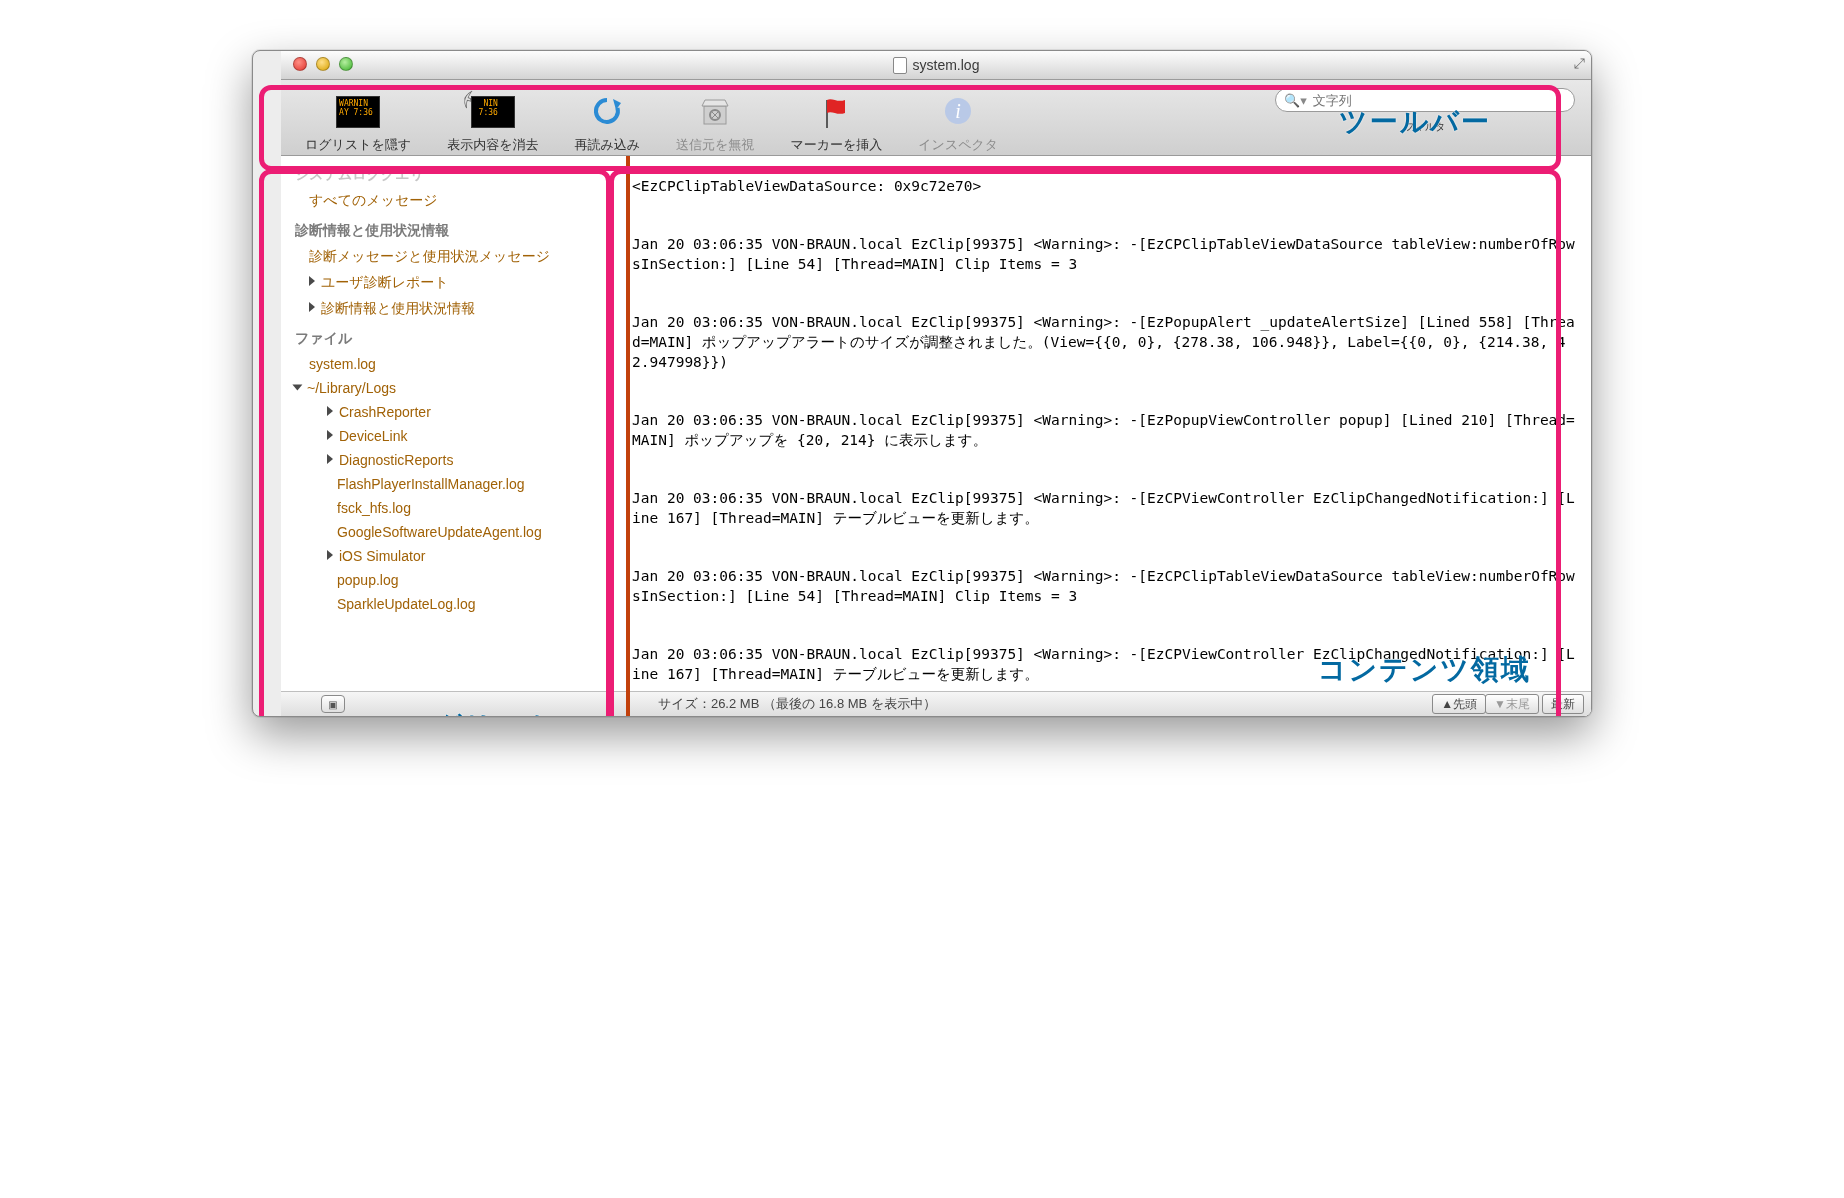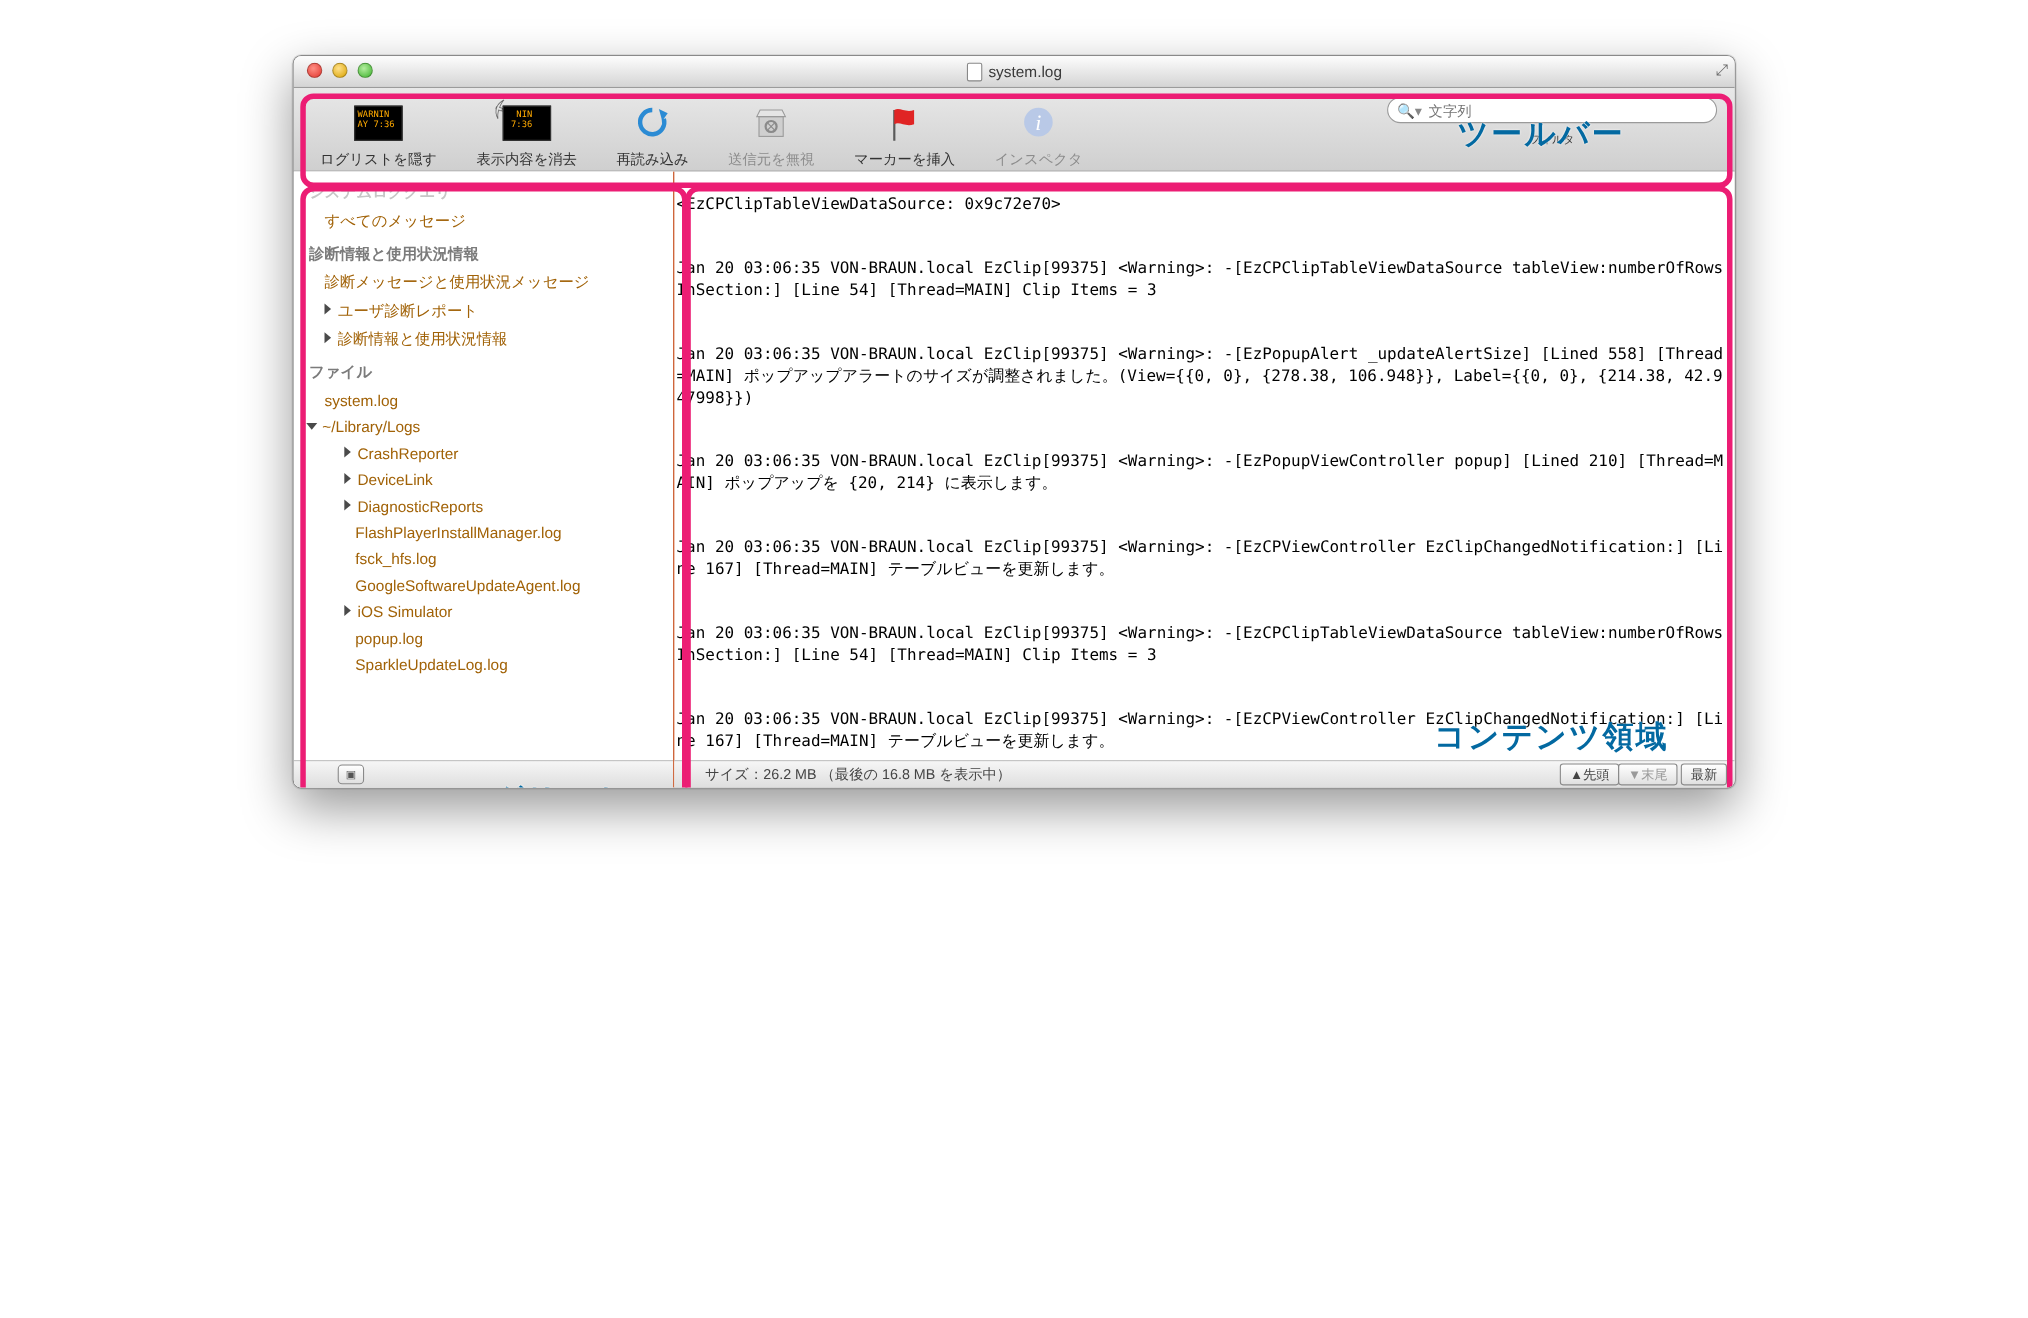--- a/index.html
+++ b/index.html
@@ -1,17 +1,17 @@
 <!DOCTYPE html>
 <html><head>
 <meta charset="utf-8">
 <style>
 html,body{margin:0;padding:0;background:#fff;font-family:"Hiragino Kaku Gothic Pro","Lucida Grande",sans-serif;font-size:13px;color:#000;}
 .stage{width:1844px;height:1198px;background:#fff;position:relative;padding:50px 0 0 0;box-sizing:border-box;}
-.window{width:1310px;margin:0 auto;background:#ededed;border:1px solid #8a8a8a;border-radius:8px;box-shadow:0 18px 45px rgba(0,0,0,.4),0 0 0 1px rgba(0,0,0,.08);overflow:hidden;position:relative;}
+.window{width:1310px;margin:0 auto;background:#ededed;border:1px solid #8a8a8a;border-radius:8px;box-shadow:0 18px 45px rgba(0,0,0,.4),0 0 0 1px rgba(0,0,0,.08);overflow:hidden;position:relative;padding-left:28px;}
 .titlebar{height:28px;background:linear-gradient(#fdfdfd,#d4d4d4);border-bottom:1px solid #9b9b9b;display:flex;align-items:center;position:relative;}
 .traffic{display:flex;gap:9px;position:absolute;left:12px;top:6px;}
 .dot{width:14px;height:14px;border-radius:50%;border:1px solid rgba(0,0,0,.25);box-sizing:border-box;}
 .dot.red{background:radial-gradient(circle at 40% 35%,#ff8f85,#e1352e);}
 .dot.yellow{background:radial-gradient(circle at 40% 35%,#ffe08a,#d9a200);}
 .dot.green{background:radial-gradient(circle at 40% 35%,#b5eea0,#3bb12a);}
 .title-center{flex:1;text-align:center;font-size:14px;color:#3a3a3a;display:flex;align-items:center;justify-content:center;gap:6px;}
 .doc-icon{display:inline-block;width:12px;height:15px;background:#fff;border:1px solid #888;border-radius:2px;position:relative;}
 .resize{position:absolute;right:6px;top:4px;font-size:14px;color:#6a6a6a;}
 .toolbar{height:76px;background:linear-gradient(#e8e8e8,#cfcfcf);border-bottom:1px solid #9a9a9a;display:flex;align-items:flex-start;padding:4px 6px 0 6px;box-sizing:border-box;}
@@ -20,21 +20,21 @@
 .tb-icon{width:44px;height:34px;margin-bottom:6px;display:flex;justify-content:center;}
 .warn-gauge{width:52px;height:26px;background:#000;border:1px solid #333;color:#ffaa00;font-size:8px;line-height:9px;padding:2px 2px;font-family:monospace;position:relative;}
 .warn-gauge2{width:52px;height:26px;background:#000;border:1px solid #333;color:#ffaa00;font-size:8px;line-height:9px;padding:2px 2px;font-family:monospace;position:relative;}
 .axe{position:absolute;left:-10px;top:-6px;font-size:18px;color:#666;transform:rotate(-30deg);}
 .search-wrap{margin-left:auto;display:flex;flex-direction:column;align-items:center;padding:4px 10px 0 10px;}
 .search-field{width:300px;height:24px;border-radius:14px;background:#fff;border:1px solid #9a9a9a;display:flex;align-items:center;padding:0 8px;box-sizing:border-box;color:#888;}
 .search-field .mag{font-size:13px;margin-right:4px;}
 .search-field input{border:none;outline:none;flex:1;font-size:13px;color:#14532d;background:transparent;}
 .search-label{font-size:10px;color:#333;margin-top:8px;}
 .body{display:flex;height:560px;background:#fff;}
-.sidebar{width:345px;border-right:1px solid #c2410c;background:#fff;overflow:hidden;font-size:14px;display:flex;flex-direction:column;justify-content:space-between;}
+.sidebar{width:345px;border-right:4px solid #c2410c;background:#fff;overflow:hidden;font-size:14px;display:flex;flex-direction:column;justify-content:space-between;}
 .side-content{flex:1;overflow:hidden;padding-top:2px;}
 .side-heading{color:#7b7b7b;font-weight:bold;font-size:14px;padding:8px 10px 4px 14px;text-shadow:0 1px 0 #fff;}
 .side-item{padding:4px 6px 4px 28px;color:#a16207;white-space:nowrap;cursor:default;}
 .side-item.sub{padding-left:46px;}
 .side-item.sub2{padding-left:56px;}
 .disc{display:inline-block;width:0;height:0;border-left:6px solid #4a4a4a;border-top:5px solid transparent;border-bottom:5px solid transparent;margin-right:6px;vertical-align:1px;}
 .disc.open{transform:rotate(90deg);transform-origin:40% 50%;}
 .side-footer{height:24px;border-top:1px solid #bfbfbf;background:linear-gradient(#f6f6f6,#dedede);display:flex;align-items:center;padding-left:40px;}
 .side-footer-btn{width:22px;height:16px;border:1px solid #8a8a8a;border-radius:4px;background:linear-gradient(#fff,#e0e0e0);display:flex;align-items:center;justify-content:center;font-size:10px;color:#555;}
 .content{flex:1;display:flex;flex-direction:column;min-width:0;}

